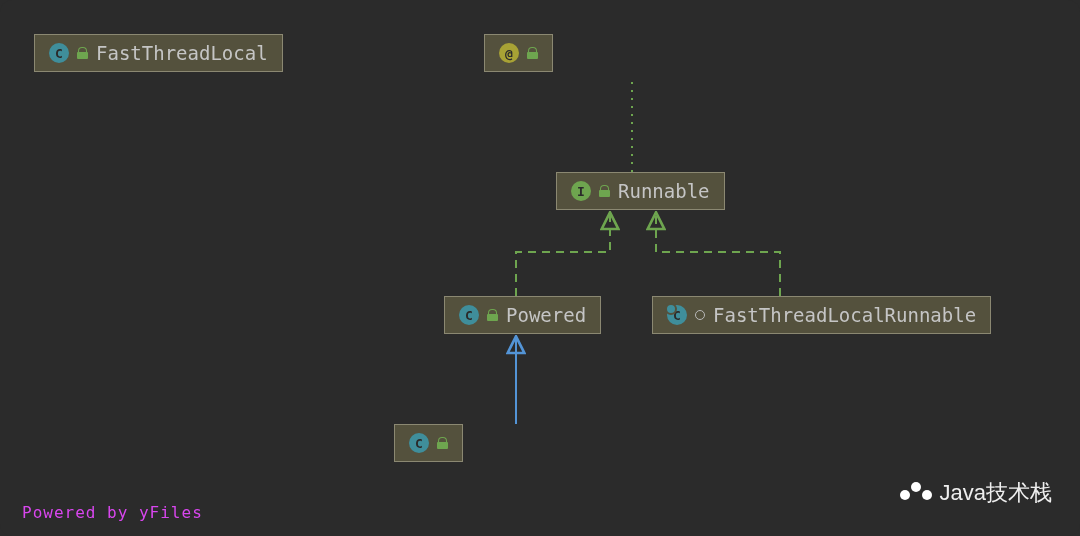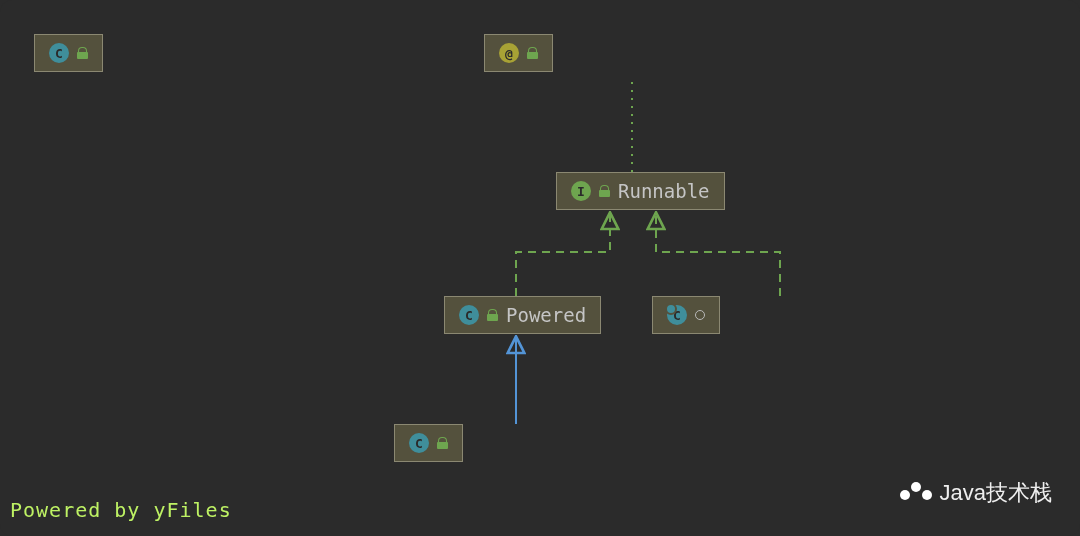--- a/index.html
+++ b/index.html
@@ -8,21 +8,21 @@
   .badge{width:20px;height:20px;border-radius:50%;display:flex;align-items:center;justify-content:center;font-size:13px;font-weight:600;color:#2b2b2b;flex:0 0 auto}
   .badge-c{background:#3f8e9b}
   .badge-i{background:#6ea54f}
   .badge-a{background:#a8a235}
   .lock{width:11px;height:12px;position:relative;flex:0 0 auto}
   .lock::before{content:"";position:absolute;left:1px;top:0;width:7px;height:6px;border:1.5px solid #6ea54f;border-bottom:none;border-radius:4px 4px 0 0}
   .lock::after{content:"";position:absolute;left:0;top:5px;width:11px;height:7px;background:#6ea54f;border-radius:1px}
   .dot{width:8px;height:8px;border:1.5px solid #b8b8b8;border-radius:50%;flex:0 0 auto}
   .finalmark{width:8px;height:8px;background:#3f8e9b;border-radius:50%;position:absolute;top:-2px;left:-2px;border:2px solid #54513d}
   svg.edges{position:absolute;top:0;left:0;width:1080px;height:536px;pointer-events:none}
-  .powered{position:absolute;left:10px;bottom:14px;color:#bef264;font-size:20px;letter-spacing:1px}
+  .powered{position:absolute;left:22px;bottom:14px;color:#d946ef;font-size:16px;letter-spacing:1px}
   .brand{position:absolute;right:28px;bottom:28px;display:flex;align-items:flex-end;gap:8px;color:#eeeeee;font-family:-apple-system,"PingFang SC","Microsoft YaHei",sans-serif;font-size:22px}
   .brand .dots{position:relative;width:32px;height:26px}
   .brand .dots span{position:absolute;width:10px;height:10px;background:#fff;border-radius:50%}
   .brand .dots span:nth-child(1){left:0;top:8px}
   .brand .dots span:nth-child(2){left:11px;top:0}
   .brand .dots span:nth-child(3){left:22px;top:8px}
   .cbadge-wrap{position:relative;display:inline-block}
 </style>
 </head>
 <body>
@@ -44,20 +44,21 @@
     <path d="M516,296 L516,252 L610,252 L610,214" stroke="#6ea54f" stroke-width="2" stroke-dasharray="8 6" fill="none" marker-end="url(#arrGreen)"></path>
 
     <path d="M780,296 L780,252 L656,252 L656,214" stroke="#6ea54f" stroke-width="2" stroke-dasharray="8 6" fill="none" marker-end="url(#arrGreen)"></path>
 
     <path d="M516,424 L516,338" stroke="#5394d6" stroke-width="2" fill="none" marker-end="url(#arrBlue)"></path>
   </svg>
 
   <div class="node" style="left:34px;top:34px">
     <span class="badge badge-c">C</span>
     <span class="lock"></span>
+    <span>FastThreadLocal</span>
   </div>
 
   <div class="node" style="left:484px;top:34px">
     <span class="badge badge-a">@</span>
     <span class="lock"></span>
   </div>
 
   <div class="node" style="left:556px;top:172px">
     <span class="badge badge-i">I</span>
     <span class="lock"></span>
@@ -69,20 +70,21 @@
     <span class="lock"></span>
     <span>Powered</span>
   </div>
 
   <div class="node" style="left:652px;top:296px">
     <span class="cbadge-wrap">
       <span class="badge badge-c">C</span>
       <span class="finalmark"></span>
     </span>
     <span class="dot"></span>
+    <span>FastThreadLocalRunnable</span>
   </div>
 
   <div class="node" style="left:394px;top:424px">
     <span class="badge badge-c">C</span>
     <span class="lock"></span>
   </div>
 
   <div class="powered">Powered by yFiles</div>
 
   <div class="brand">

